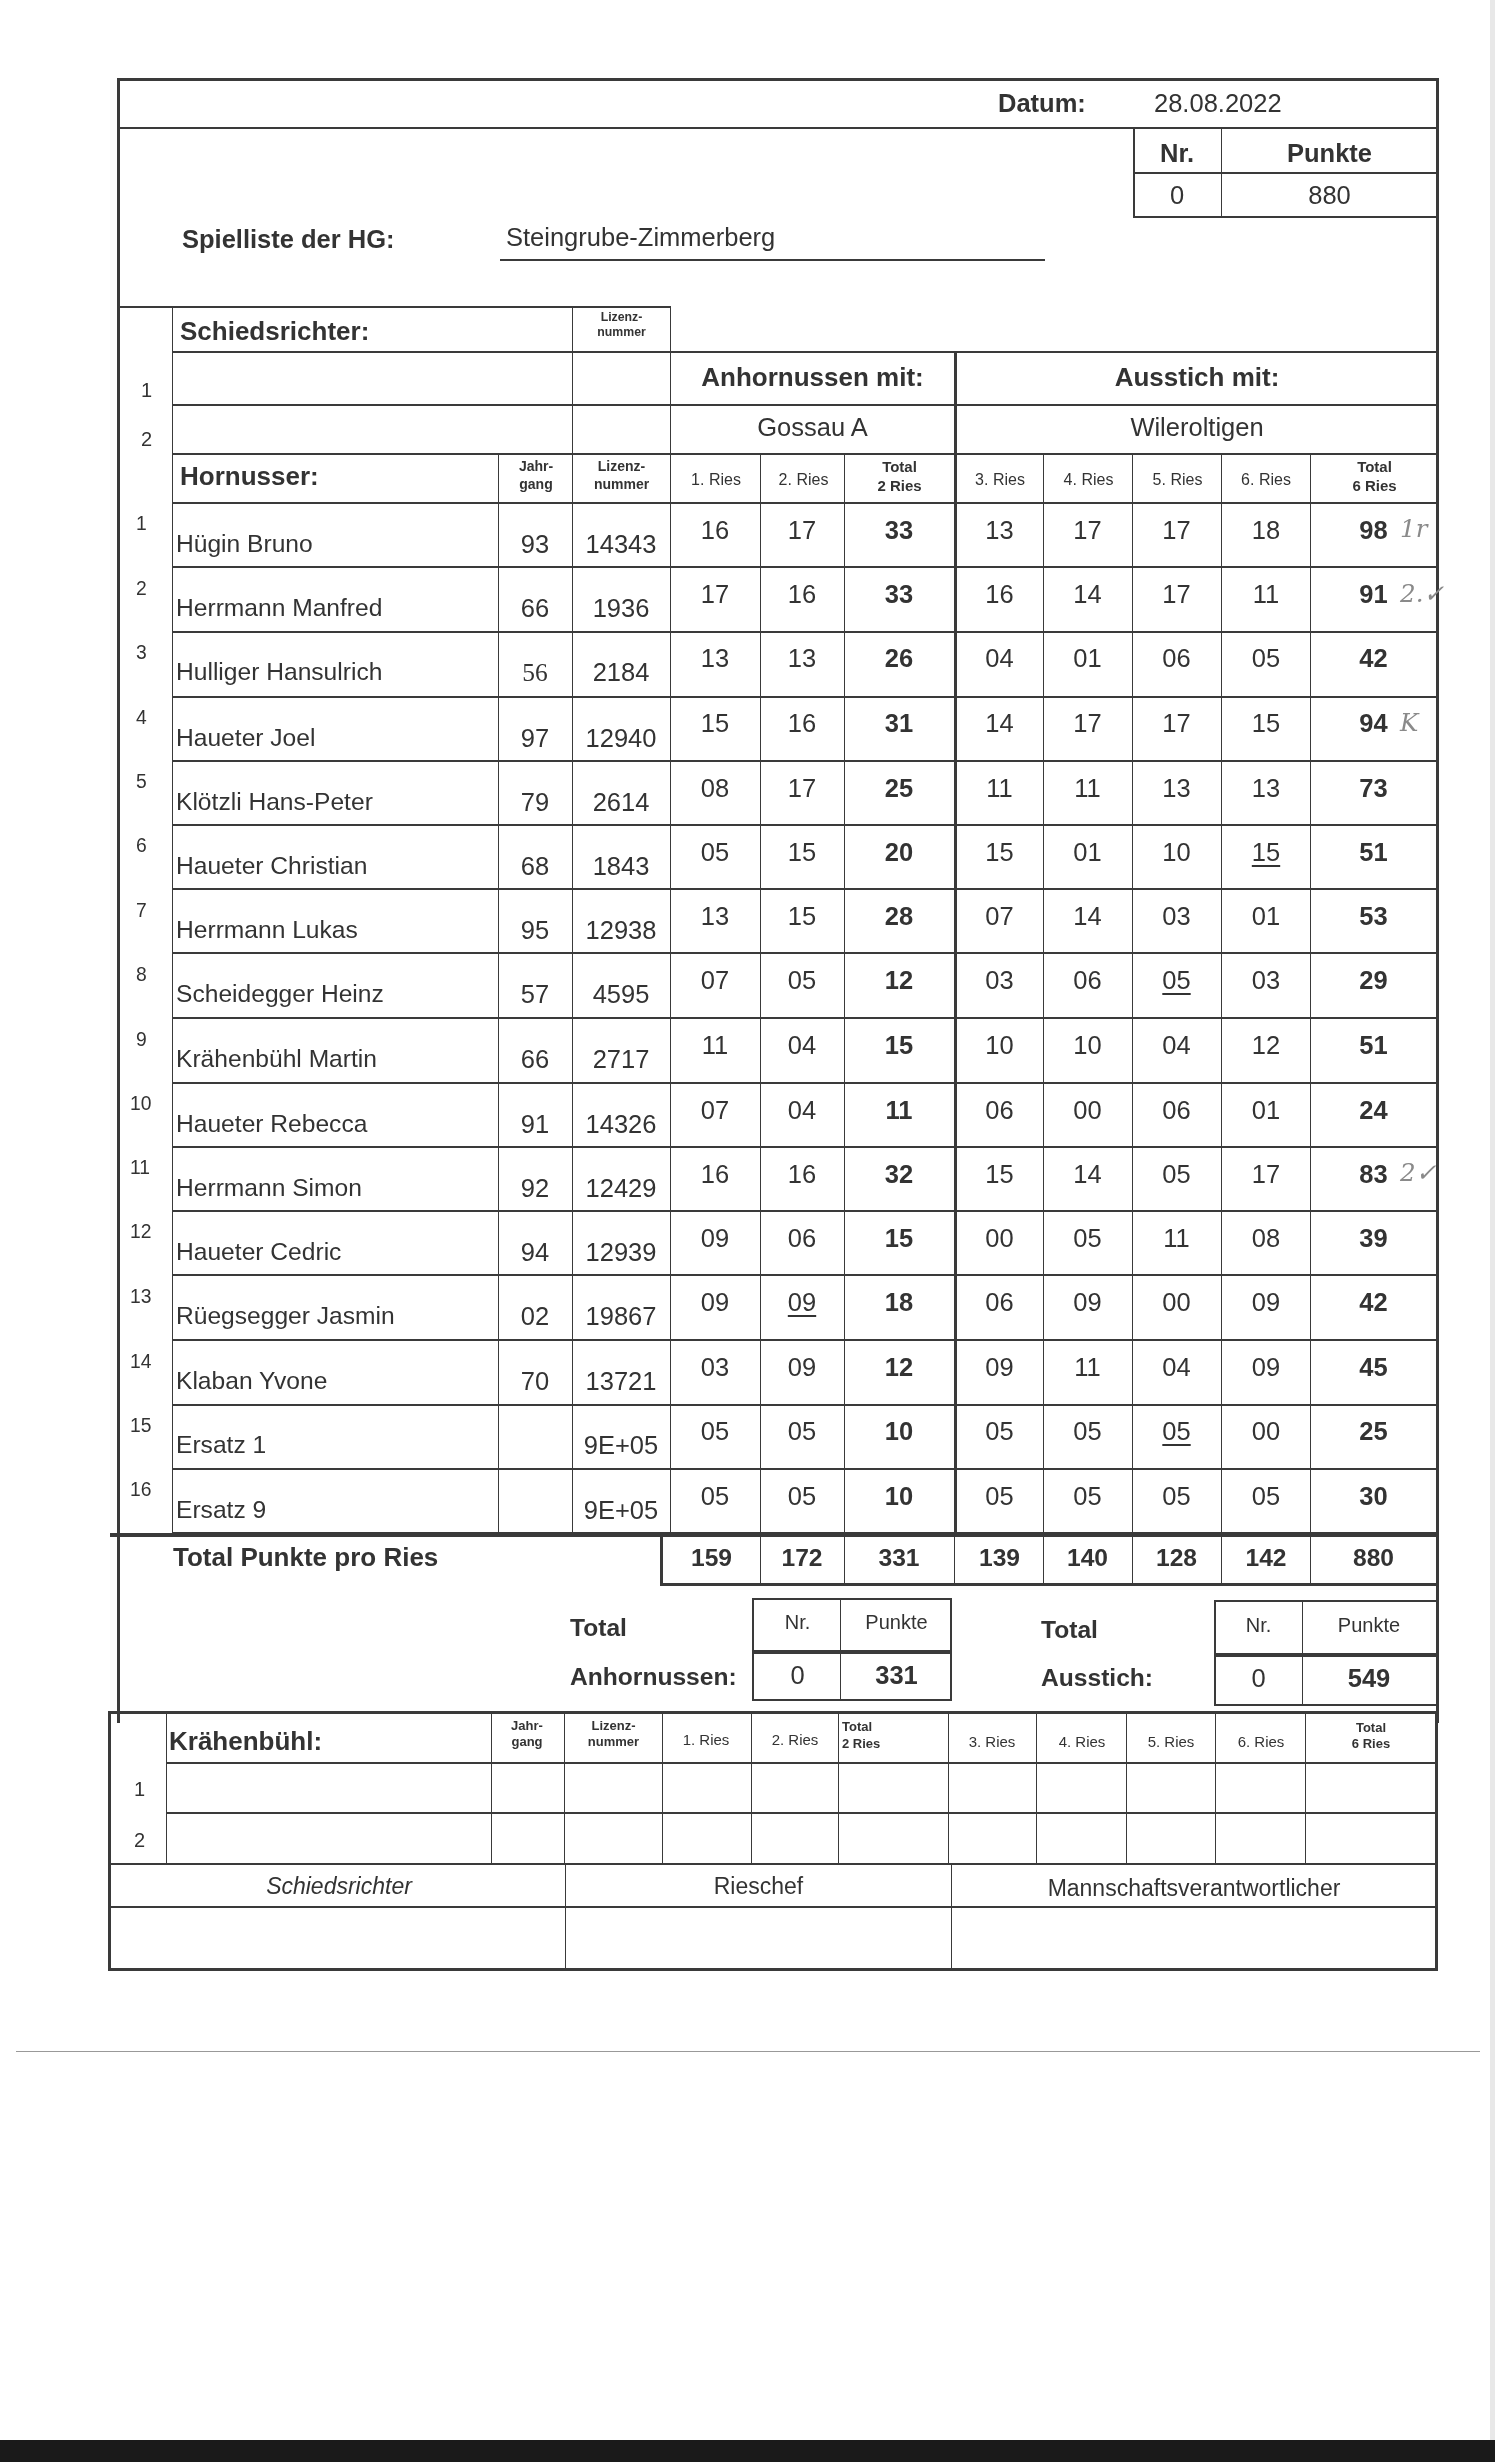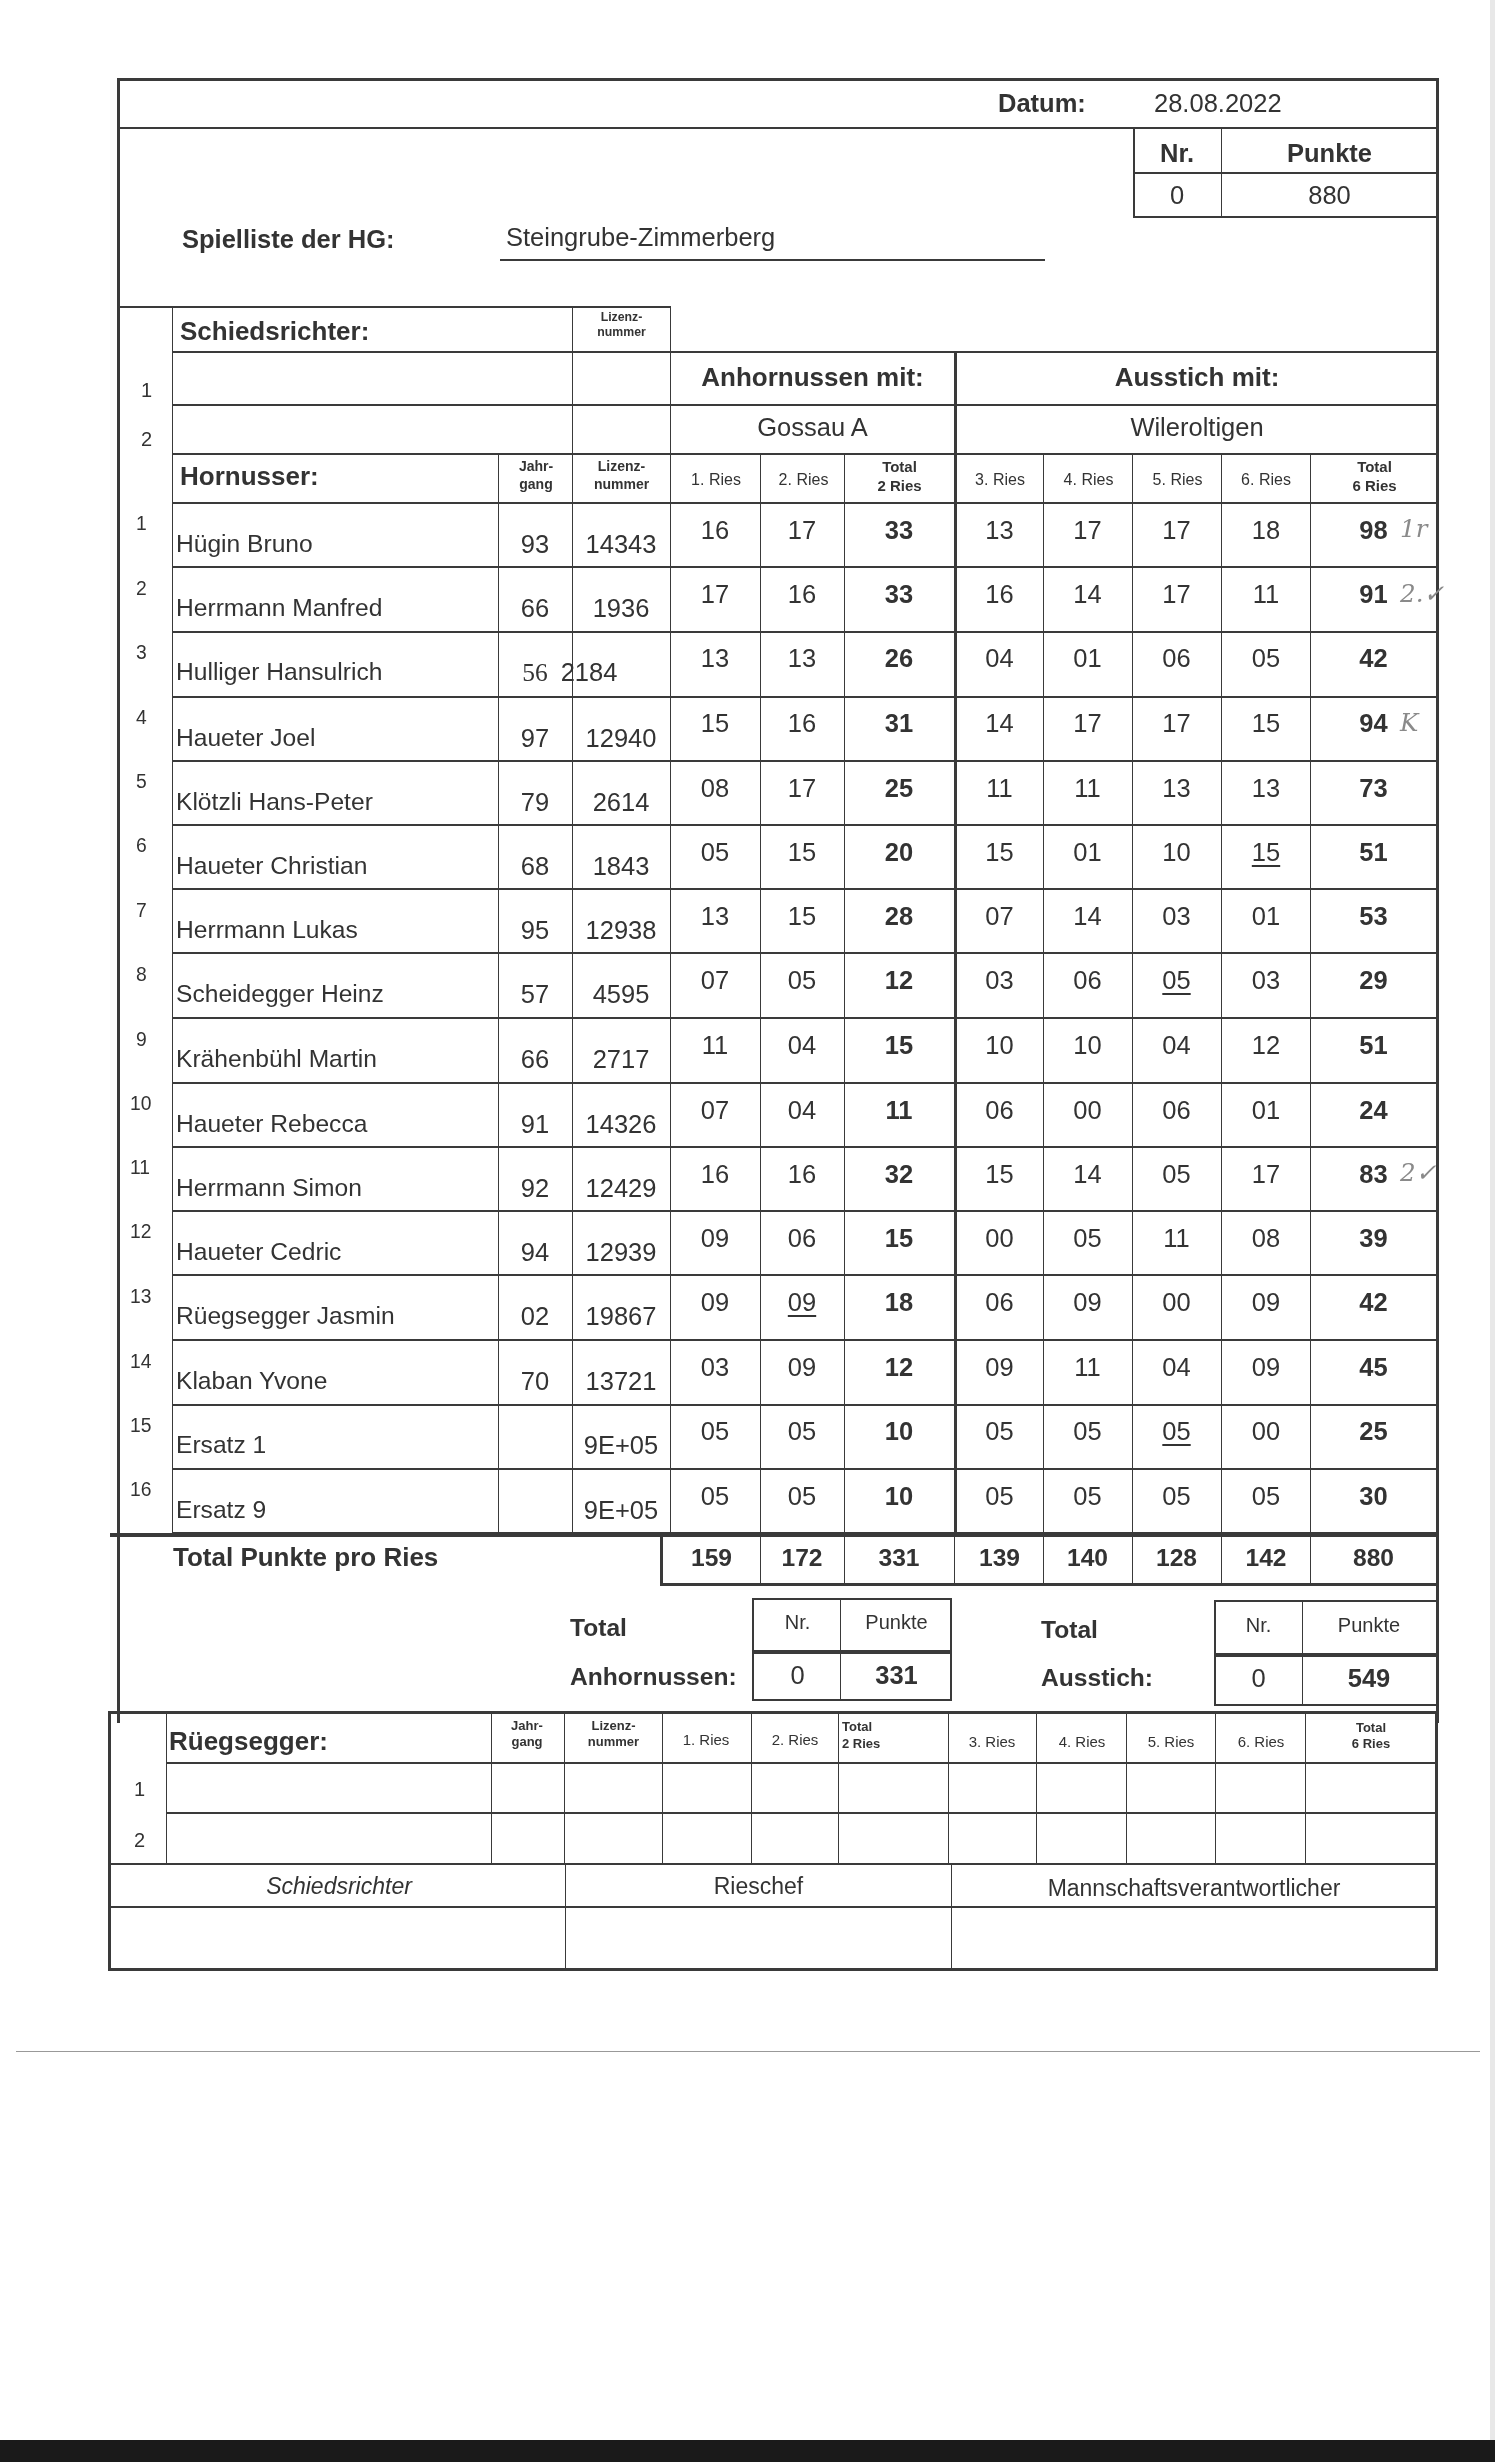--- a/index.html
+++ b/index.html
@@ -113,21 +113,21 @@
       <div class="txt cell-num" style="left:1043px;top:582px;width:89px;">14</div>
       <div class="txt cell-num" style="left:1132px;top:582px;width:89px;">17</div>
       <div class="txt cell-num" style="left:1221px;top:582px;width:90px;">11</div>
       <div class="txt cell-bold" style="left:1310px;top:582px;width:127px;">91</div>
       <div class="annot" style="left:1400px;top:579px;">2.✓</div>
       <div class="hl" style="left:172px;top:696px;width:1265px;"></div>
       <div class="abs" style="left:172px;top:631px;width:1265px;height:64px;"></div>
       <div class="txt" style="left:136px;top:643px;font-size:19.3px;">3</div>
       <div class="txt" style="left:176px;top:660px;font-size:24.6px;">Hulliger Hansulrich</div>
       <div class="txt cell-num" style="left:498px;top:660px;width:74px;font-family:Liberation Serif, serif;">56</div>
-      <div class="txt cell-num" style="left:540px;top:660px;width:98px;">2184</div>
+      <div class="txt cell-num" style="left:572px;top:660px;width:98px;">2184</div>
       <div class="txt cell-num" style="left:670px;top:646px;width:90px;">13</div>
       <div class="txt cell-num" style="left:760px;top:646px;width:84px;">13</div>
       <div class="txt cell-bold" style="left:844px;top:646px;width:110px;">26</div>
       <div class="txt cell-num" style="left:956px;top:646px;width:87px;">04</div>
       <div class="txt cell-num" style="left:1043px;top:646px;width:89px;">01</div>
       <div class="txt cell-num" style="left:1132px;top:646px;width:89px;">06</div>
       <div class="txt cell-num" style="left:1221px;top:646px;width:90px;">05</div>
       <div class="txt cell-bold" style="left:1310px;top:646px;width:127px;">42</div>
       <div class="hl" style="left:172px;top:760px;width:1265px;"></div>
       <div class="abs" style="left:172px;top:696px;width:1265px;height:64px;"></div>
@@ -366,21 +366,21 @@
   <div class="txt b" style="left:1041px;top:1666px;font-size:24.6px;">Ausstich:</div>
   <div class="abs" style="left:1214px;top:1600px;width:223px;height:106px;border:2.6px solid #3a3a3a;border-right:none;"></div>
   <div class="vl" style="left:1302px;top:1600px;height:106px;"></div>
   <div class="hl thick" style="left:1214px;top:1653px;width:223px;"></div>
   <div class="txt c" style="left:1216px;top:1615px;width:85px;font-size:20px;">Nr.</div>
   <div class="txt c" style="left:1303px;top:1615px;width:132px;font-size:20px;">Punkte</div>
   <div class="txt c" style="left:1216px;top:1666px;width:85px;font-size:25.5px;">0</div>
   <div class="txt c b" style="left:1303px;top:1666px;width:132px;font-size:25.5px;">549</div>
 
   <div class="vl" style="left:166px;top:1713px;height:151px;"></div>
-  <div class="txt b" style="left:169px;top:1728px;font-size:26px;">Rüegsegger:</div>
+  <div class="txt b" style="left:169px;top:1728px;font-size:26px;">Krähenbühl:</div>
   <div class="txt hdr-small" style="left:492px;top:1718px;width:70px;white-space:pre;font-size:13px;">Jahr-
 gang</div>
   <div class="txt hdr-small" style="left:565px;top:1718px;width:97px;white-space:pre;font-size:13px;">Lizenz-
 nummer</div>
   <div class="txt hdr-ries" style="left:662px;top:1732px;width:88px;font-size:15px;">1. Ries</div>
   <div class="txt hdr-ries" style="left:752px;top:1732px;width:86px;font-size:15px;">2. Ries</div>
   <div class="txt b" style="left:842px;top:1719px;font-size:13px;white-space:pre;line-height:1.3;">Total
 2 Ries</div>
   <div class="txt hdr-ries" style="left:949px;top:1734px;width:86px;font-size:15px;">3. Ries</div>
   <div class="txt hdr-ries" style="left:1038px;top:1734px;width:88px;font-size:15px;">4. Ries</div>

